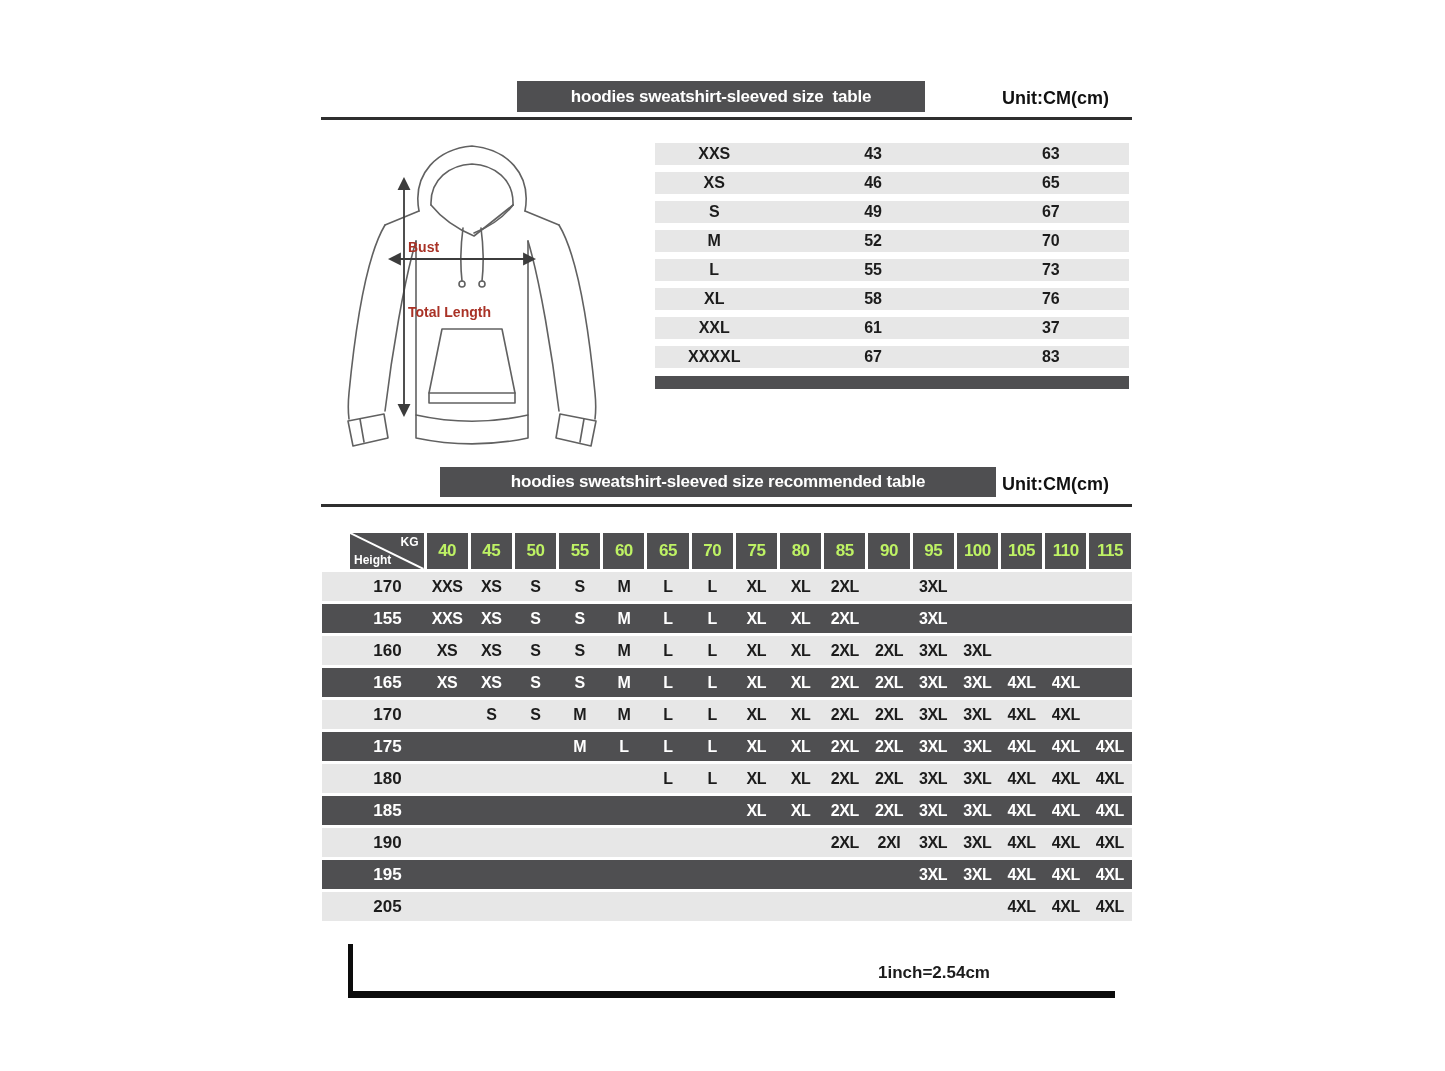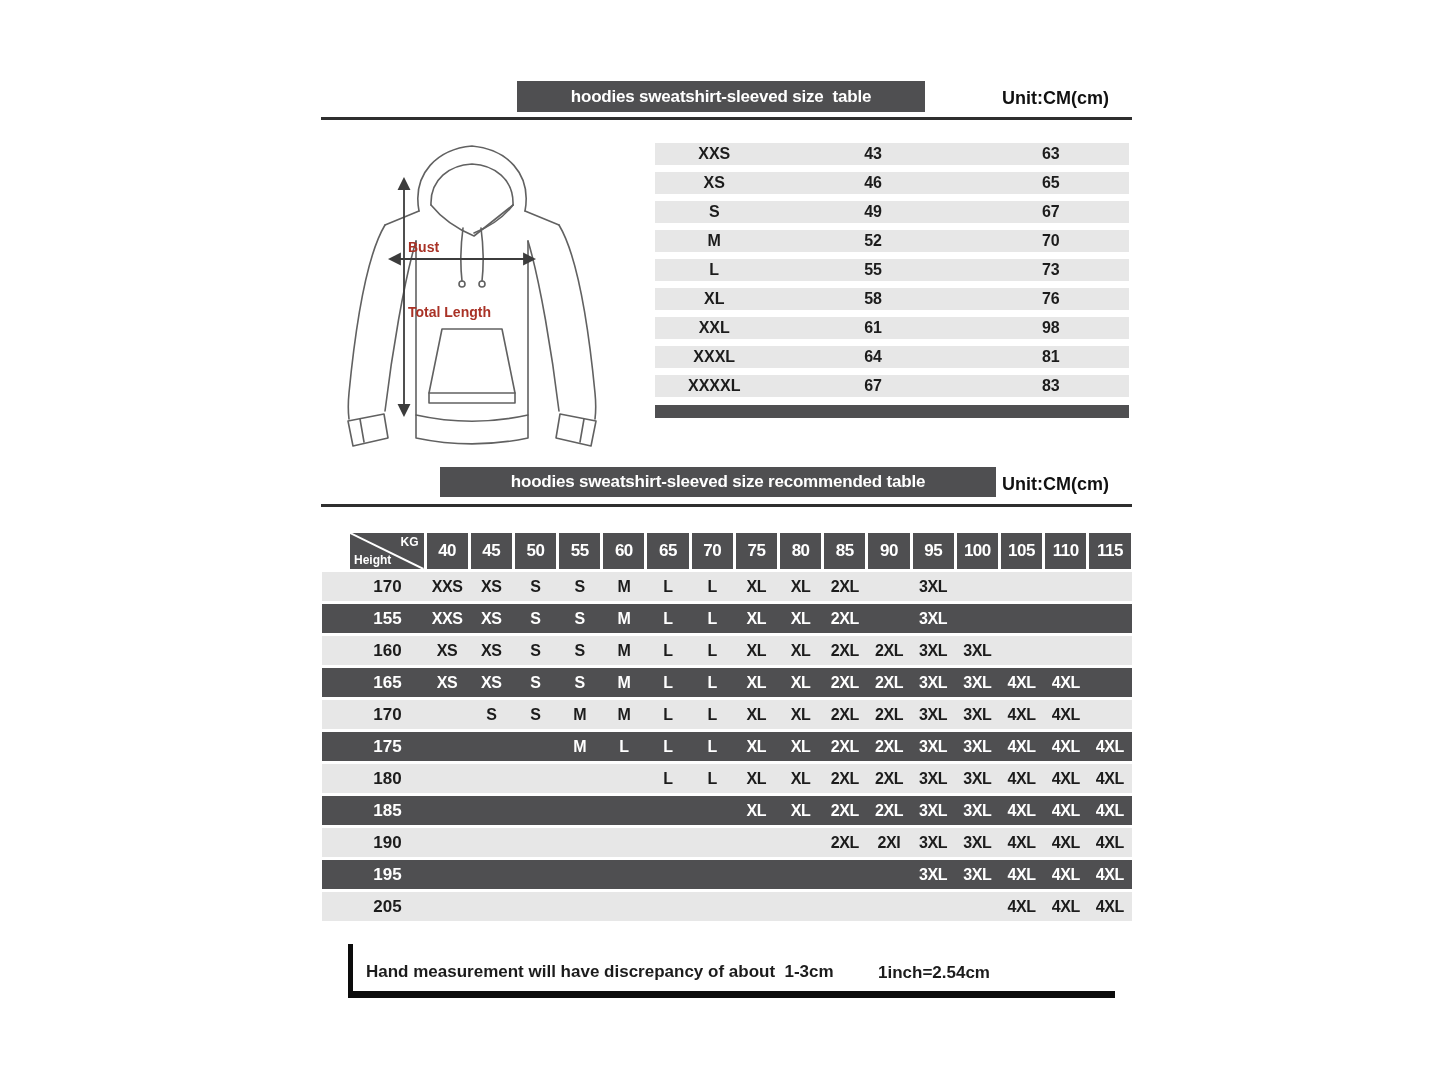--- a/index.html
+++ b/index.html
@@ -33,21 +33,21 @@
   .size-table { position:absolute; left:655px; top:136px; width:474px; }
   .st-grid { display:grid; grid-template-columns:25% 42% 33%; text-align:center; align-items:center; }
   .st-header { background:var(--dark); color:#fff; height:27px; font-size:17px; }
   .st-row { background:var(--light); color:var(--ink); height:22px; margin-top:7px; font-size:16px; }
   .st-footbar { height:13px; background:var(--dark); margin-top:8px; }
 
   
   .rec-table { position:absolute; left:322px; top:533px; width:810px; }
   .rt-grid { display:grid; grid-template-columns:75px repeat(16, 1fr);padding-left:28px; }
   .rt-header { height:36px; }
-  .rt-hcell { background:var(--dark); color:#ffffff; margin:0 1.5px; height:36px;
+  .rt-hcell { background:var(--dark); color:#bef264; margin:0 1.5px; height:36px;
               display:flex; align-items:center; justify-content:center; font-size:17px; letter-spacing:-0.5px; }
   .corner { position:relative; background:var(--dark); color:#fff; margin:0 1.5px 0 0; height:36px; font-size:12px; }
   .corner .kg { position:absolute; top:2px; right:5px; }
   .corner .hlabel { position:absolute; bottom:2px; left:4px; }
   .corner svg { position:absolute; left:0; top:0; width:100%; height:100%; }
   .rt-row { height:29px; margin-top:3px; align-items:center; text-align:center;
             font-size:16px; letter-spacing:-0.4px; }
   .rt-row.light { background:var(--light); color:var(--ink); }
   .rt-row.dark { background:var(--dark); color:#fff; }
   .rt-hlabel { font-size:17px; letter-spacing:0; }
@@ -147,26 +147,21 @@
           <div class="st-cell">73</div>
         </div>
         <div class="st-grid st-row">
           <div class="st-cell">XL</div>
           <div class="st-cell">58</div>
           <div class="st-cell">76</div>
         </div>
         <div class="st-grid st-row">
           <div class="st-cell">XXL</div>
           <div class="st-cell">61</div>
-          <div class="st-cell">98</div>
-        </div>
-        <div class="st-grid st-row">
-          <div class="st-cell">XXXL</div>
-          <div class="st-cell">64</div>
-          <div class="st-cell">81</div>
+          <div class="st-cell">37</div>
         </div>
         <div class="st-grid st-row">
           <div class="st-cell">XXXXL</div>
           <div class="st-cell">67</div>
           <div class="st-cell">83</div>
         </div>
       </div>
     <div class="st-footbar"></div>
   </div>
 
@@ -410,17 +405,16 @@
           <div class="rt-cell"></div>
           <div class="rt-cell"></div>
           <div class="rt-cell">4XL</div>
           <div class="rt-cell">4XL</div>
           <div class="rt-cell">4XL</div>
         </div>
       </div>
   </div>
 
   <div class="foot-vbar"></div>
-  <div class="foot-note">Hand measurement will have discrepancy of about  1-3cm</div>
   <div class="foot-conv">1inch=2.54cm</div>
   <div class="foot-hbar"></div>
 
 </div>
 
 </body></html>

